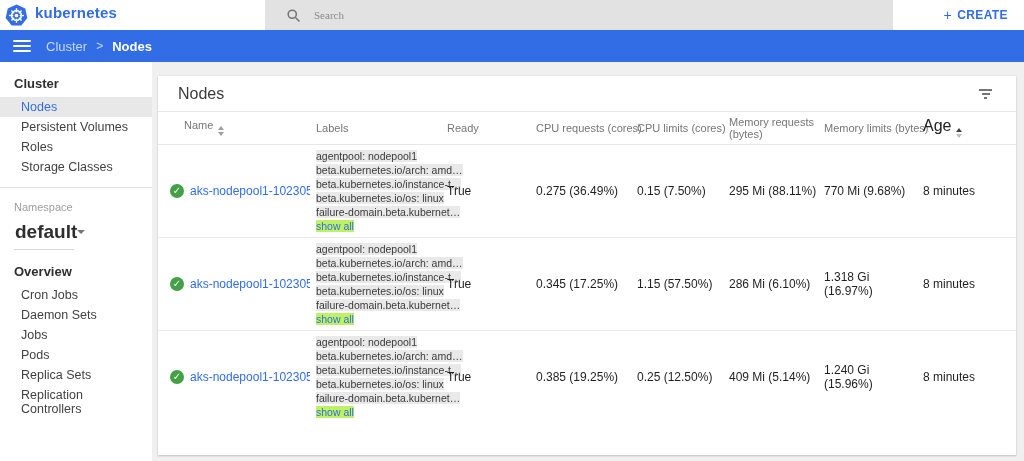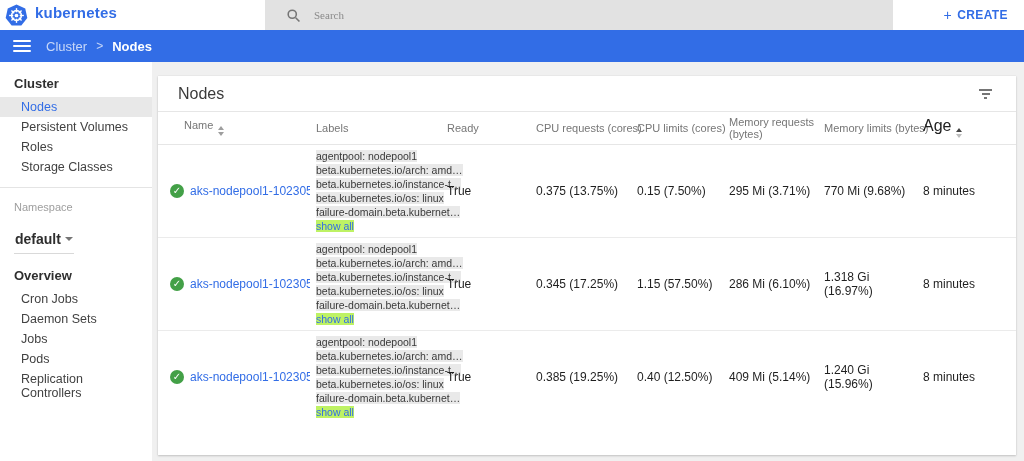--- a/index.html
+++ b/index.html
@@ -31,22 +31,22 @@
   .shell { display:flex; height:399px; }
   .sidebar { width:152px; background:#fff; flex:none; overflow:hidden; }
   .main { flex:1; background:#f0f0f0; padding:14px 8px 6px 6px; }
 
   
   .s-head { padding:14px 14px 6px; font-weight:700; font-size:13px; color:#2f2f2f; cursor:pointer; }
   .s-item { padding:3px 14px 3px 21px; font-size:12.5px; line-height:14px; color:#424242; cursor:pointer; }
   .s-item.selected { background:#e8e8e8; color:#326de6; }
   .s-div { border-top:1px solid #e4e4e4; margin-top:10px; }
   .ns-label { padding:13px 14px 2px; font-size:11px; color:#9e9e9e; }
-  .ns-select { margin:13px 14px 0; width:60px; padding:3px 1px 6px; display:flex; align-items:center;
-    justify-content:space-between; font-weight:700; font-size:14px; color:#2e2e2e;
+  .ns-select { margin:3px 14px 0; width:60px; padding:3px 1px 6px; display:flex; align-items:center;
+    justify-content:space-between; font-weight:700; font-size:19px; color:#2e2e2e;
     border-bottom:1px solid #d9d9d9; cursor:pointer; }
   .caret { width:0; height:0; border-left:4px solid transparent; border-right:4px solid transparent;
     border-top:4px solid #757575; }
 
   
   .card { background:#fff; height:100%; overflow:hidden;
     box-shadow:0 1px 2px rgba(0,0,0,.18), 0 0 1px rgba(0,0,0,.12); }
   .card-head { height:36px; display:flex; align-items:center; justify-content:space-between;
     padding:0 20px; border-bottom:1px solid #e6e6e6; }
   .card-title { font-size:16px; color:#3b3b3b; }
@@ -145,20 +145,21 @@
       <span>default</span>
       <span class="caret"></span>
     </div>
 
     <div class="s-head">Overview</div>
     <div id="workloads-list">
         <div class="s-item">Cron Jobs</div>
         <div class="s-item">Daemon Sets</div>
         <div class="s-item">Jobs</div>
         <div class="s-item">Pods</div>
+        <div class="s-item">Replica Sets</div>
         <div class="s-item">Replication Controllers</div>
       </div>
   </aside>
 
   <main class="main">
     <section class="card">
       <div class="card-head">
         <span class="card-title">Nodes</span>
         <div class="filter-btn">
           <i class="f1"></i>
@@ -210,23 +211,23 @@
               </td>
               <td class="labels-cell">
                 <span class="chip">agentpool: nodepool1</span>
                 <span class="chip">beta.kubernetes.io/arch: amd…</span>
                 <span class="chip">beta.kubernetes.io/instance-t…</span>
                 <span class="chip">beta.kubernetes.io/os: linux</span>
                 <span class="chip">failure-domain.beta.kubernet…</span>
                 <span class="chip show-all">show all</span>
               </td>
               <td>True</td>
-              <td>0.375 (13.75%)</td>
+              <td>0.275 (36.49%)</td>
               <td>0.15 (7.50%)</td>
-              <td>295 Mi (3.71%)</td>
+              <td>295 Mi (88.11%)</td>
               <td>770 Mi (9.68%)</td>
               <td>8 minutes</td>
             </tr>
             <tr>
               <td class="name-cell">
                 <div class="name-wrap">
                   <span class="check">✓</span>
                   <a class="node-link">aks-nodepool1-10230590-vm…</a>
                 </div>
               </td>
@@ -255,21 +256,21 @@
               <td class="labels-cell">
                 <span class="chip">agentpool: nodepool1</span>
                 <span class="chip">beta.kubernetes.io/arch: amd…</span>
                 <span class="chip">beta.kubernetes.io/instance-t…</span>
                 <span class="chip">beta.kubernetes.io/os: linux</span>
                 <span class="chip">failure-domain.beta.kubernet…</span>
                 <span class="chip show-all">show all</span>
               </td>
               <td>True</td>
               <td>0.385 (19.25%)</td>
-              <td>0.40 (12.50%)</td>
+              <td>0.25 (12.50%)</td>
               <td>409 Mi (5.14%)</td>
               <td>1.240 Gi (15.96%)</td>
               <td>8 minutes</td>
             </tr>
           </tbody>
       </table>
     </section>
   </main>
 </div>
 

